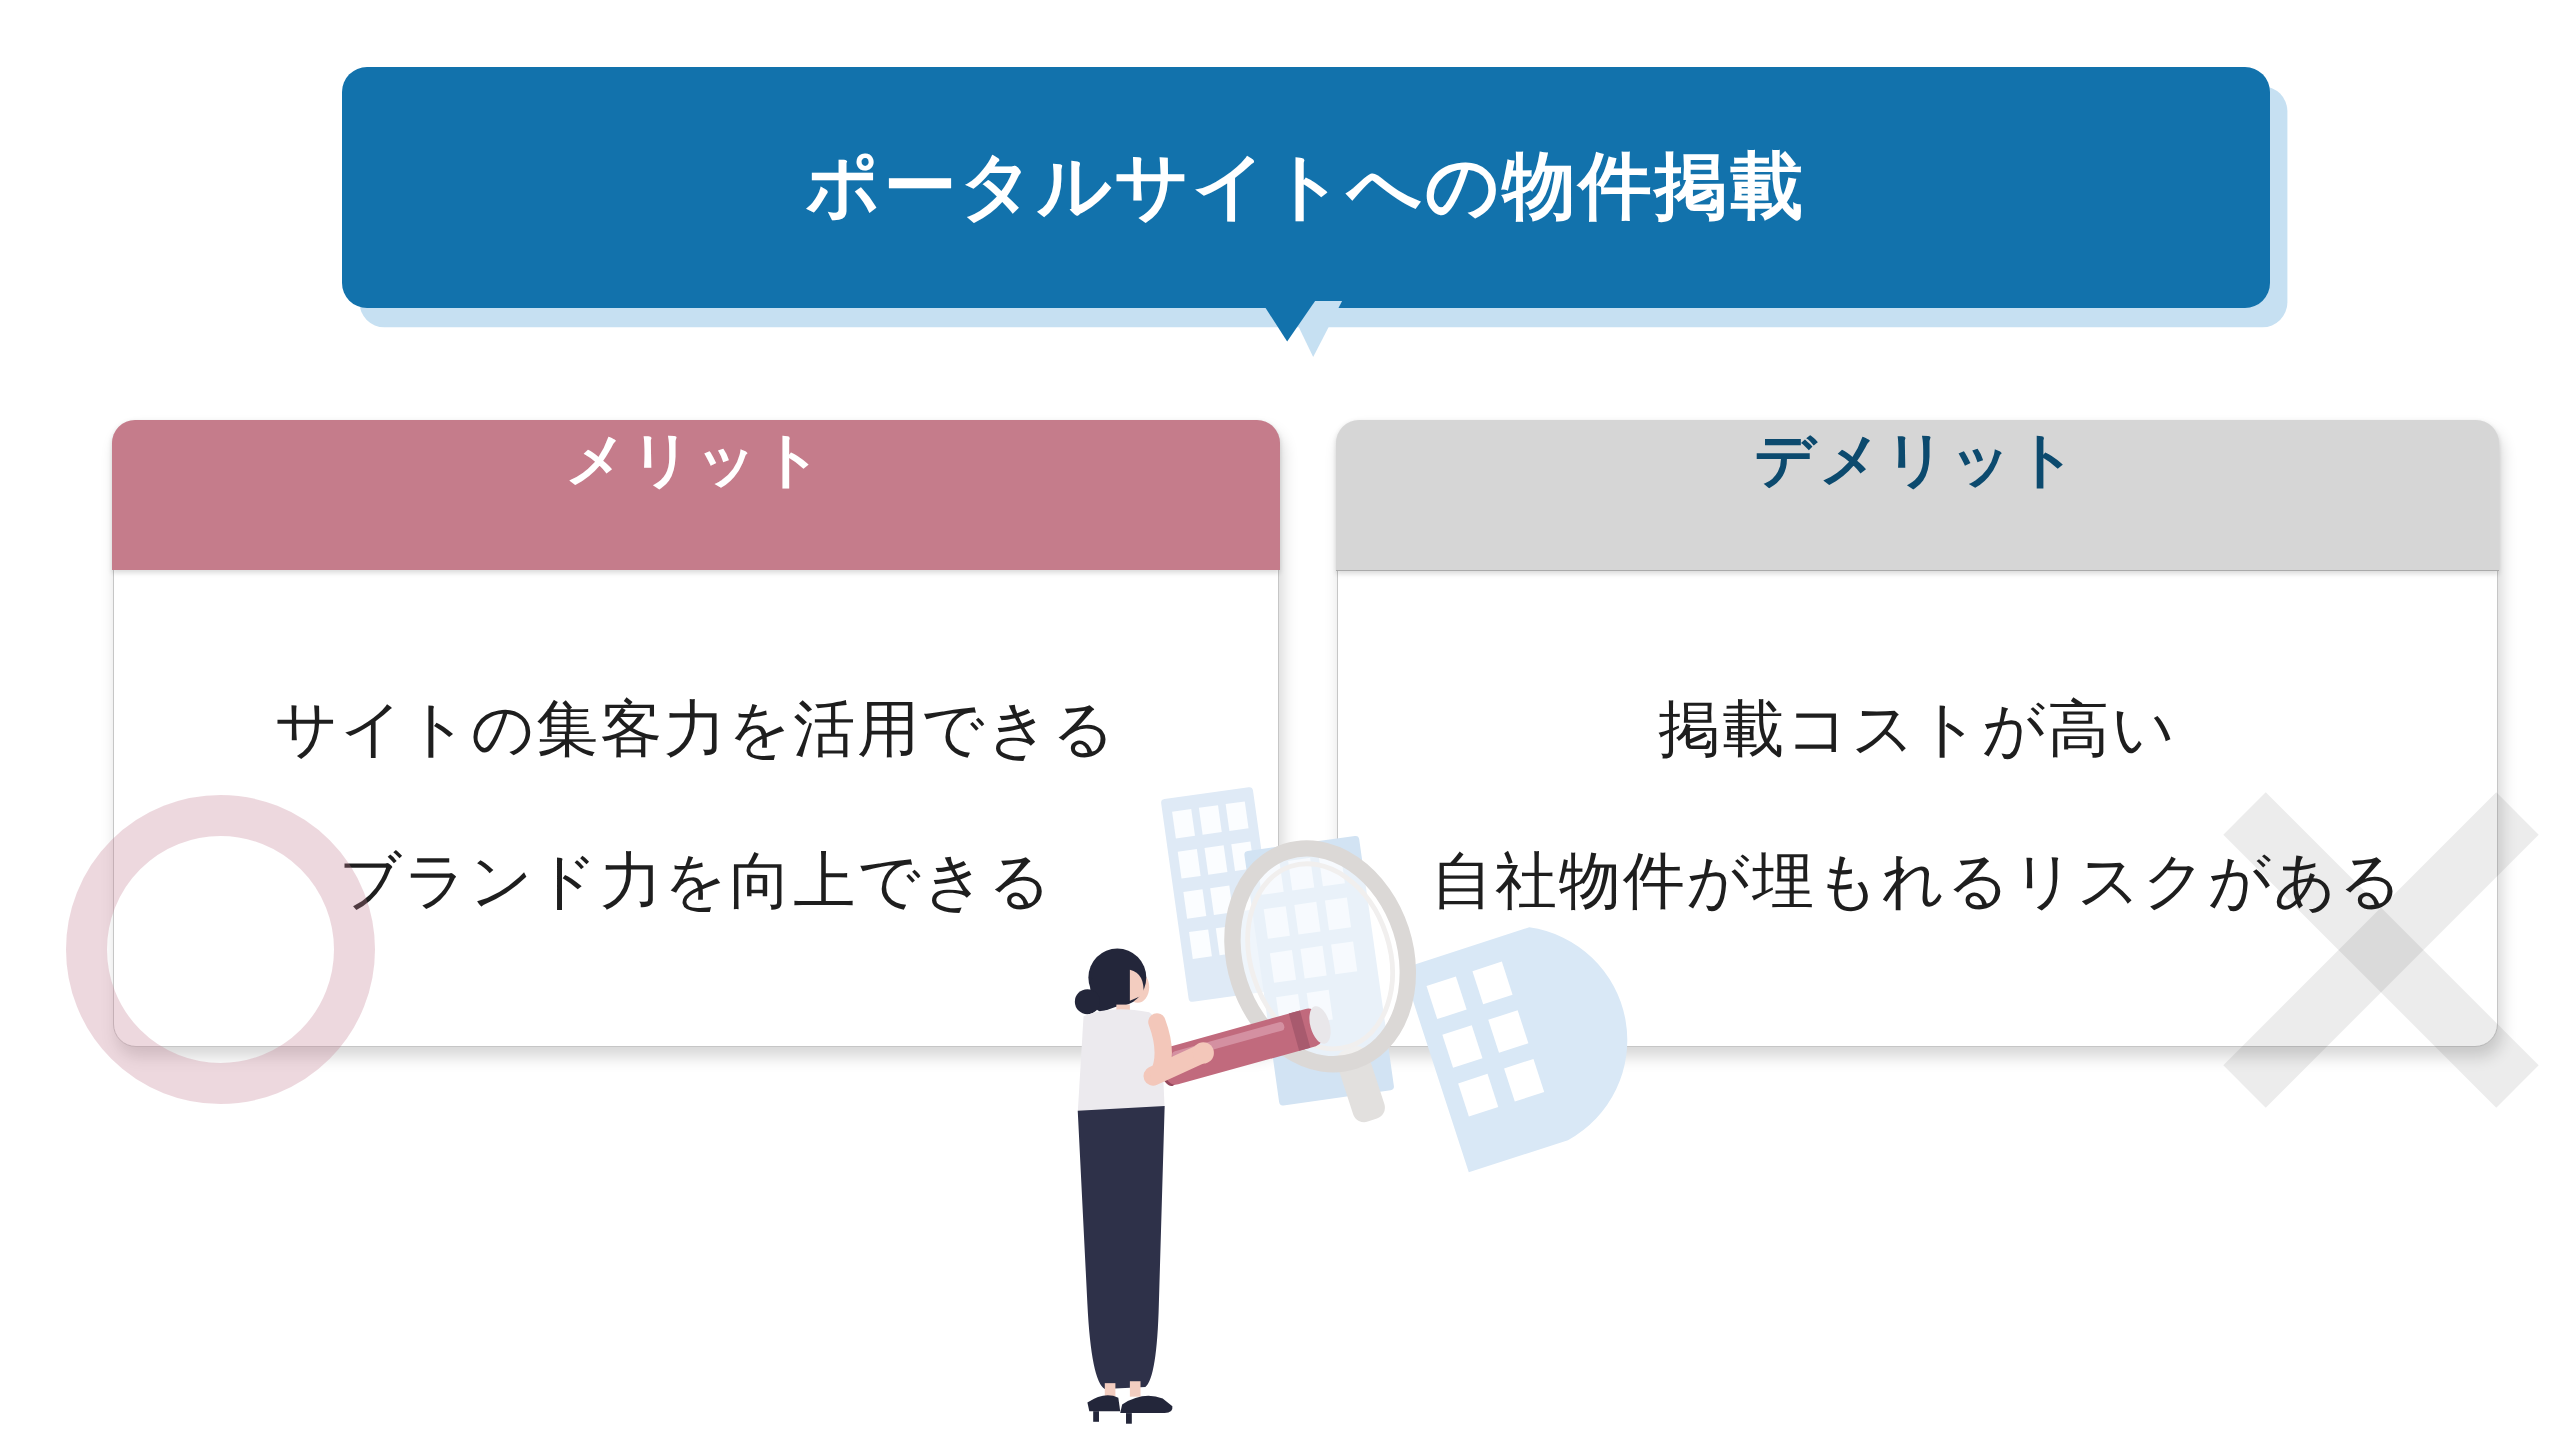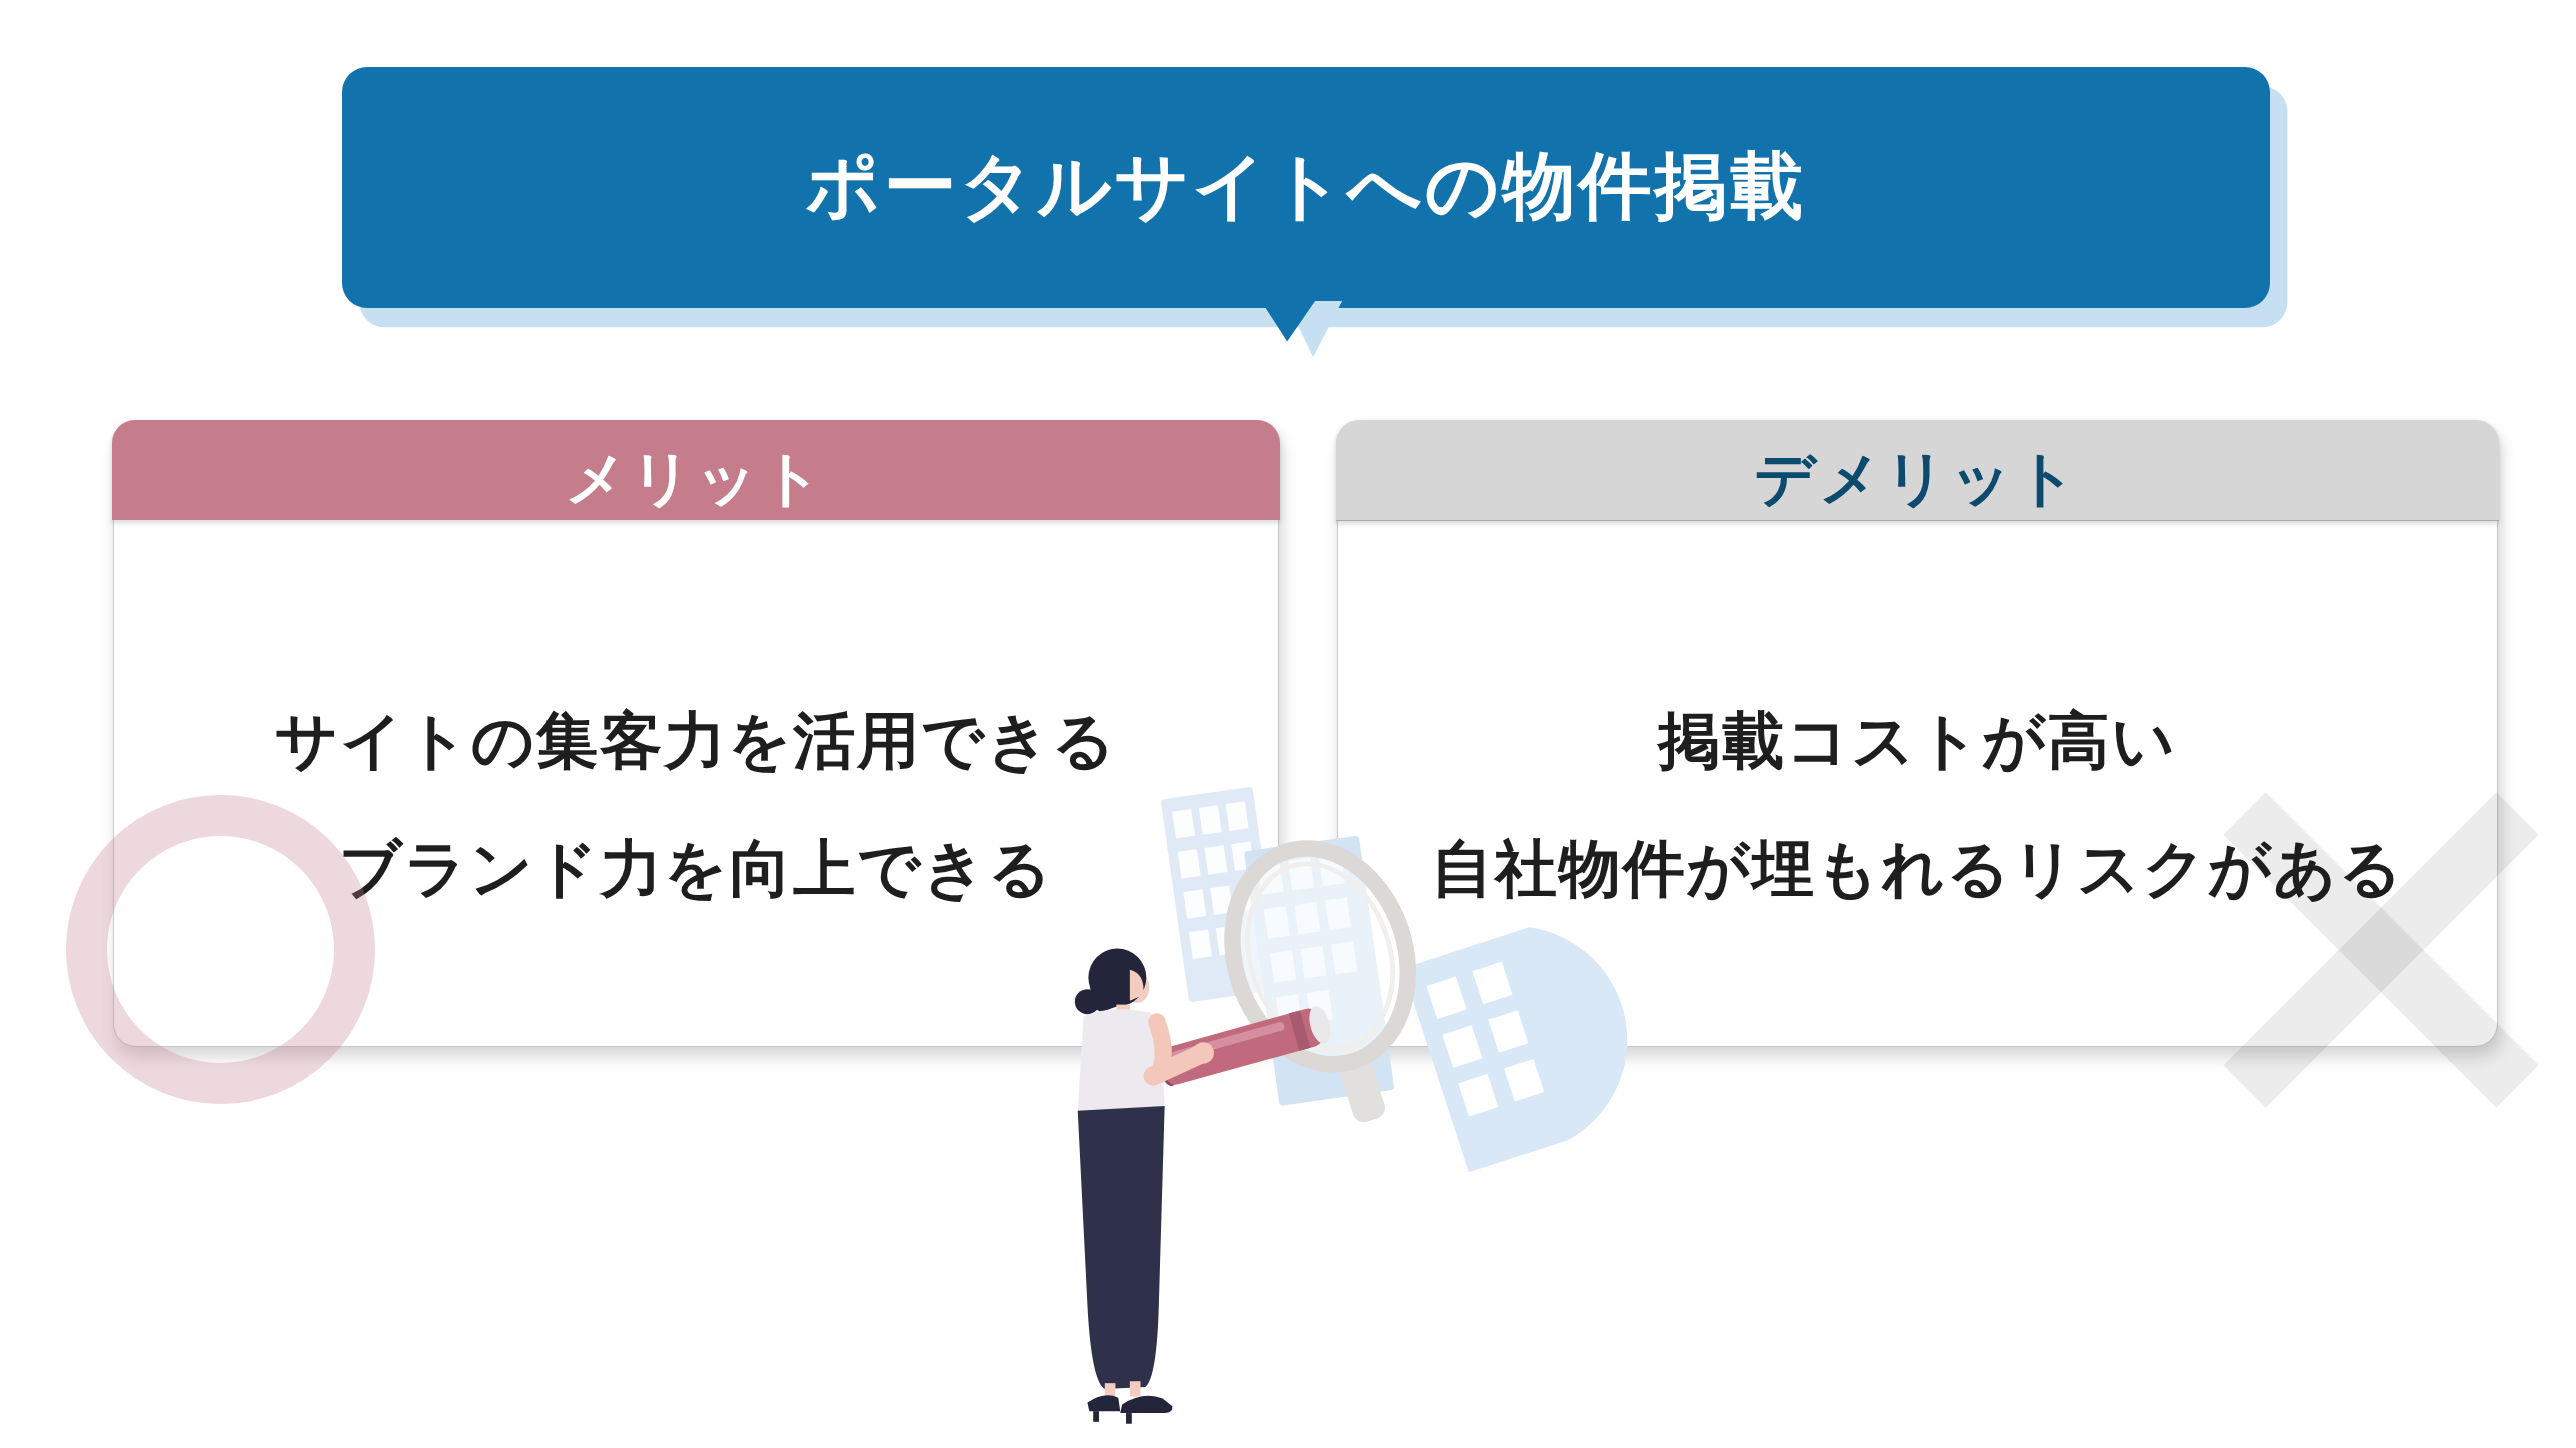--- a/index.html
+++ b/index.html
@@ -24,35 +24,35 @@
   
   .card{
     position:absolute;top:421px;height:626px;background:#ffffff;
     border:1.9px solid #c6c6c6;border-radius:23px;
     box-shadow:3.9px 9.7px 15.5px rgba(0,0,0,0.16);
     box-sizing:border-box;
   }
   .card.merit{left:113px;width:1166px;}
   .card.demerit{left:1337px;width:1161px;}
   .card-header{
-    height:100px;margin:-1.9px -1.9px 16px -1.9px;
+    height:150px;margin:-1.9px -1.9px 16px -1.9px;
     border-radius:23px 23px 0 0;
-    display:flex;align-items:flex-end;justify-content:center;
+    display:flex;align-items:flex-start;justify-content:center;
     font-size:60px;font-weight:700;letter-spacing:3.9px;
     box-shadow:0 2.9px 4.8px rgba(0,0,0,0.14);
   }
   .merit .card-header{background:#c57c8b;color:#ffffff;}
   .demerit .card-header{background:#d6d6d6;color:#0c4a6e;border-bottom:1.9px solid #aaaaaa;}
   .card-body{
     position:absolute;left:0;right:0;top:120px;bottom:0;
     display:flex;flex-direction:column;align-items:center;justify-content:center;
     gap:44px;padding-top:21px;
   }
   .card-line{
-    margin:0;font-size:62px;font-weight:700;color:#1e1e1e;letter-spacing:1.9px;white-space:nowrap;
+    margin:12px;font-size:62px;font-weight:400;color:#1e1e1e;letter-spacing:1.9px;white-space:nowrap;
   }
 
   
   .circle-mark{
     position:absolute;left:66px;top:795px;width:309px;height:309px;
     box-sizing:border-box;border:41px solid rgba(197,126,146,0.30);border-radius:50%;
   }
   .cross-mark{position:absolute;left:2204px;top:773px;width:354px;height:354px;}
   .cross-mark::before,.cross-mark::after{
     content:"";position:absolute;left:50%;top:50%;width:386px;height:60px;

